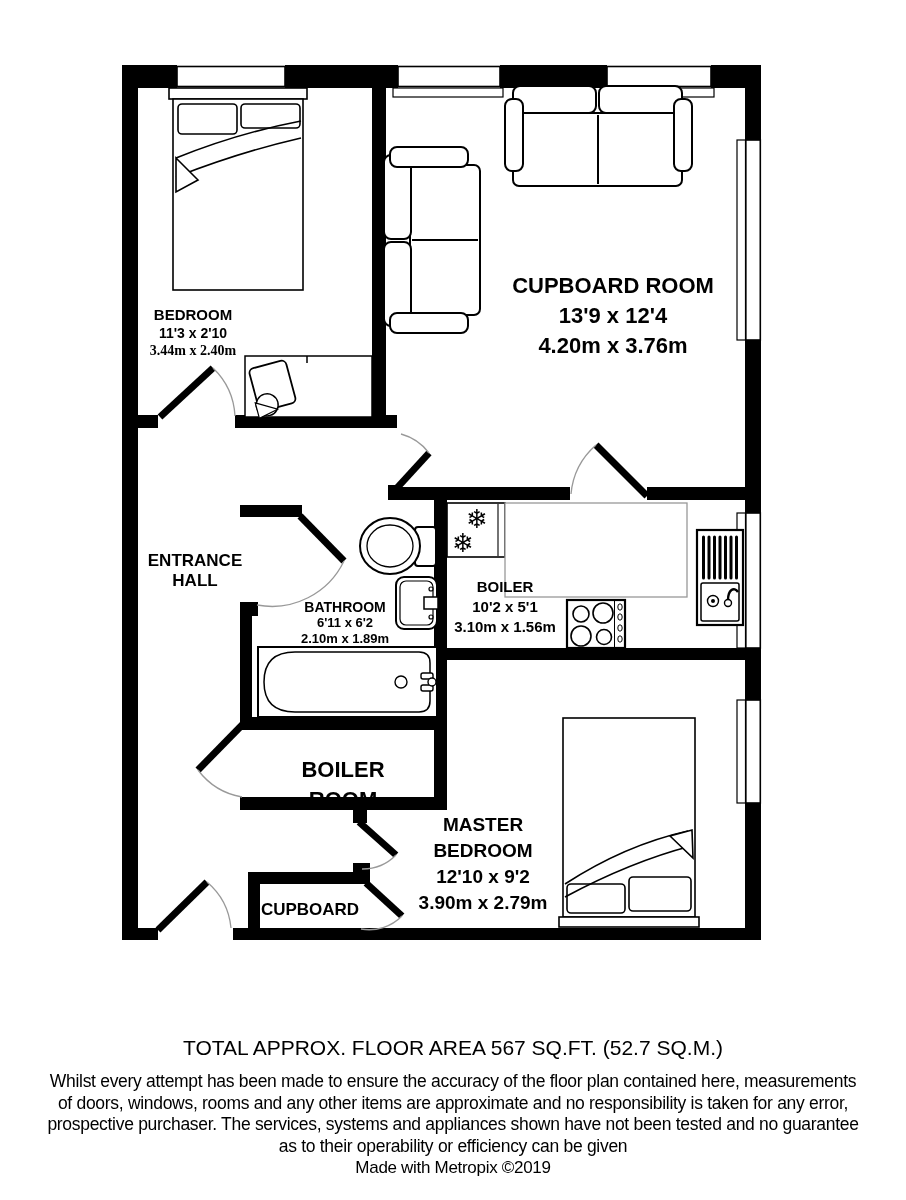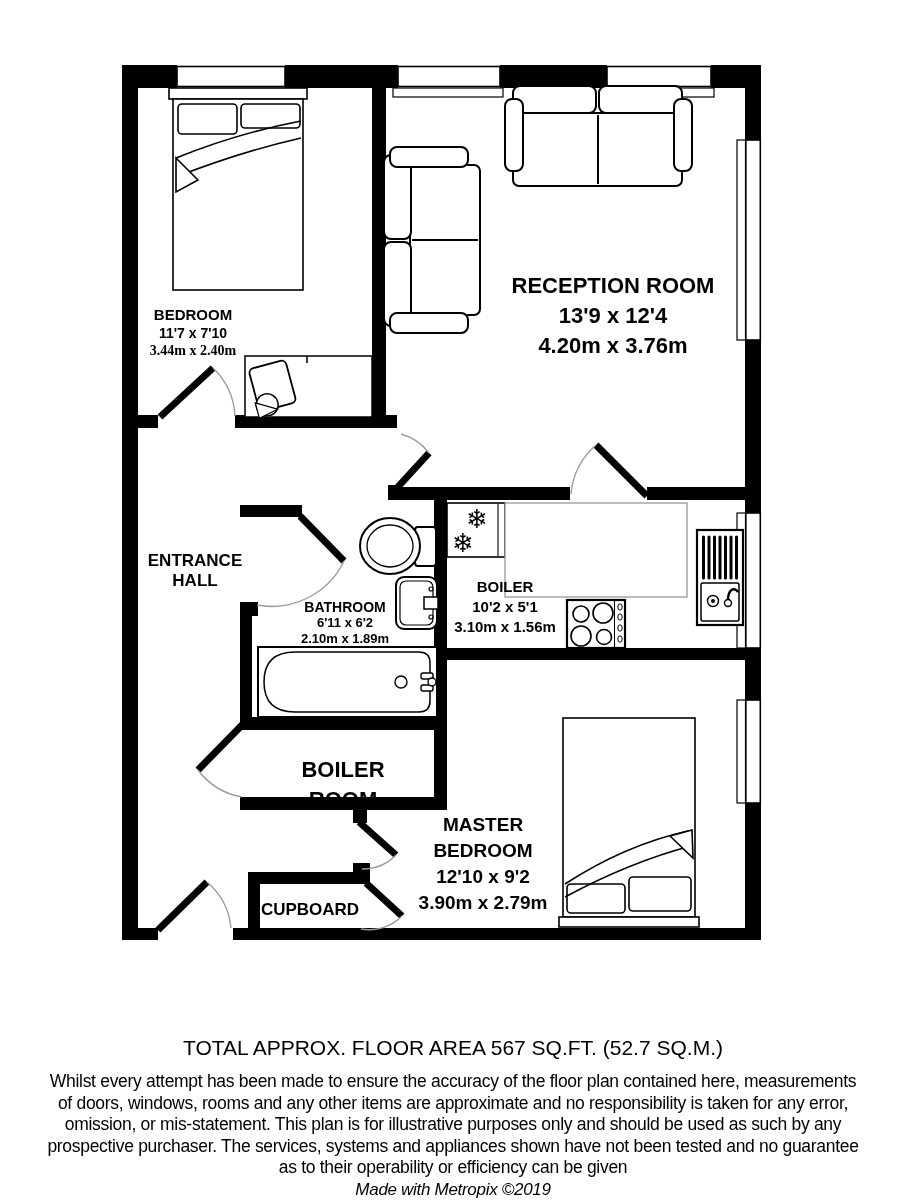--- a/index.html
+++ b/index.html
@@ -5,21 +5,21 @@
   html,body{margin:0;padding:0;background:#fff;}
   body{width:906px;height:1200px;position:relative;font-family:"Liberation Sans",sans-serif;color:#000;overflow:hidden;}
   .plan{position:absolute;left:0;top:0;width:906px;height:1030px;}
   .plan svg{position:absolute;left:0;top:0;}
   .room-label{position:absolute;transform:translateX(-50%);text-align:center;font-weight:bold;white-space:nowrap;line-height:1;}
   .room-label div{white-space:nowrap;}
   .snowflake{position:absolute;font-family:"DejaVu Sans",sans-serif;color:#000;line-height:1;}
   .footer{position:absolute;left:0;top:1028px;width:906px;text-align:center;}
   .footer-title{font-size:21px;letter-spacing:0px;margin-top:8px;}
   .disclaimer{margin-top:11px;font-size:17.5px;line-height:21.5px;letter-spacing:-0.3px;}
-  .credit{margin-top:0px;font-size:17px;line-height:21.5px;letter-spacing:-0.3px;font-style:italic;}
+  .credit{margin-top:0px;font-size:17px;line-height:21.5px;letter-spacing:-0.3px;}
 </style>
 </head>
 <body>
 
 <div class="plan">
   <svg width="906" height="1030" viewBox="0 0 906 1030">
 
     <g fill="#000">
 
       <rect x="122" y="65" width="16" height="875"></rect>
@@ -199,26 +199,26 @@
       <path d="M565,897 Q630,862 691,846" fill="none"></path>
       <path d="M670,836 L692,830 L693,858 Z"></path>
     </g>
   </svg>
 
   <div class="snowflake" style="left:466px;top:506px;font-size:26px;">❄</div>
   <div class="snowflake" style="left:452px;top:530px;font-size:26px;">❄</div>
 
   <div class="room-label" style="left:193px;top:306px;font-size:15px;line-height:18px;">
     <div>BEDROOM</div>
-    <div style="font-size:14px;">11'7 x 7'10</div>
+    <div style="font-size:14px;">11'3 x 2'10</div>
     <div style="font-size:14px;font-family:Liberation Serif, serif;">3.44m x 2.40m</div>
   </div>
 
   <div class="room-label" style="left:613px;top:271px;font-size:22px;line-height:30px;">
-    <div>RECEPTION ROOM</div>
+    <div>CUPBOARD ROOM</div>
     <div>13'9 x 12'4</div>
     <div>4.20m x 3.76m</div>
   </div>
 
   <div class="room-label" style="left:195px;top:551px;font-size:17px;line-height:20px;">
     <div>ENTRANCE</div>
     <div>HALL</div>
   </div>
 
   <div class="room-label" style="left:345px;top:599px;font-size:14px;line-height:16px;">
@@ -248,18 +248,17 @@
     <div>12'10 x 9'2</div>
     <div>3.90m x 2.79m</div>
   </div>
 </div>
 
 <div class="footer">
   <div class="footer-title">TOTAL APPROX. FLOOR AREA 567 SQ.FT. (52.7 SQ.M.)</div>
   <div class="disclaimer">
     <div>Whilst every attempt has been made to ensure the accuracy of the floor plan contained here, measurements</div>
     <div>of doors, windows, rooms and any other items are approximate and no responsibility is taken for any error,</div>
-    <div>omission, or mis-statement. This plan is for illustrative purposes only and should be used as such by any</div>
     <div>prospective purchaser. The services, systems and appliances shown have not been tested and no guarantee</div>
     <div>as to their operability or efficiency can be given</div>
   </div>
   <div class="credit">Made with Metropix ©2019</div>
 </div>
 
 </body></html>

